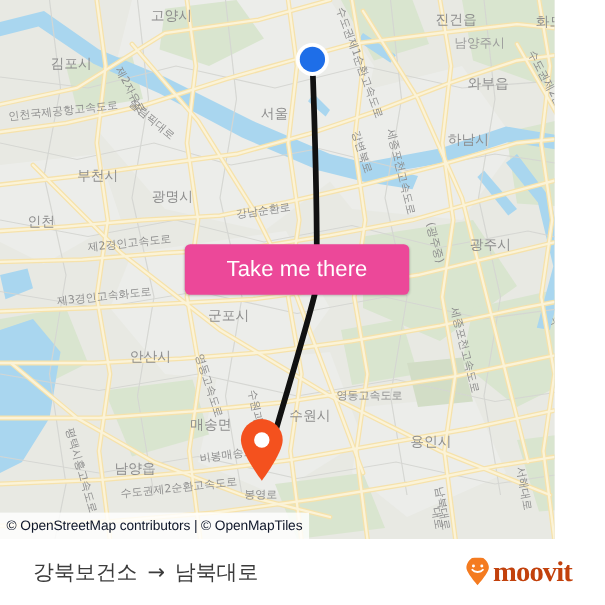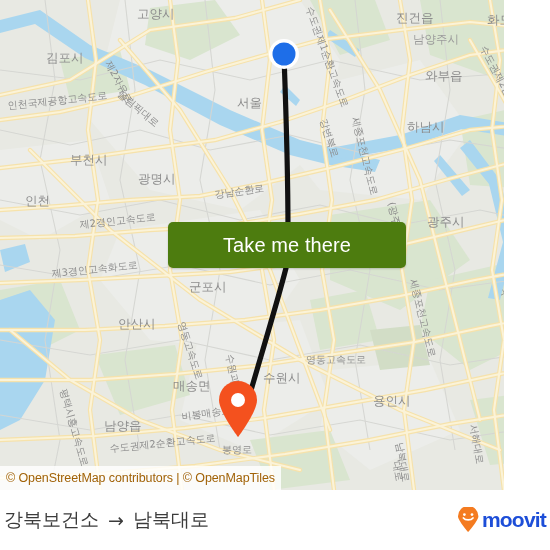--- a/index.html
+++ b/index.html
@@ -19,60 +19,60 @@
     overflow: hidden;
   }
   #map-canvas { position:absolute; left:0; top:0; width:550px; height:490px; }
 
   
   #attribution {
     position: absolute; left: 0; top: 466px;
     height: 24px; padding: 0 6px;
     display: flex; align-items: center;
     background: rgba(255,255,255,0.82);
-    font-size: 12.5px; color: #a16207;
+    font-size: 12.5px; color: #0f172a;
     white-space: nowrap;
     letter-spacing: -0.1px;
   }
 
   
   #take-me-there {
     position: absolute;
     left: 168px; top: 222px;
-    width: 238px; height: 46px;
-    background: #4d7c0f;
+    width: 204px; height: 46px;
+    background: #ec4899;
     border: none; border-radius: 5px;
     color: #ffffff;
     font-size: 20px;
     font-family: "Liberation Sans", sans-serif;
     letter-spacing: 0.1px;
     cursor: pointer;
     display: flex; align-items: center; justify-content: center;
     box-shadow: 0 1px 2px rgba(0,0,0,0.18);
   }
 
   
   #footer {
     position: absolute; left: 0; top: 490px;
     width: 550px; height: 60px;
     background: #ffffff;
     display: flex; align-items: center;
-    padding: 0 4px;
+    padding: 0 30px;
     text-align: right;
   }
   #route-summary {
     display: flex; align-items: center; gap: 9px;
     font-size: 19px; color: #3b3b3b;
     font-family: "DejaVu Sans", sans-serif;
   }
   #route-summary .arrow { font-size: 19px; color: #3b3b3b; }
   #brand { margin-left: auto; display: flex; align-items: center; gap: 2px; }
   #brand-wordmark {
-    font-size: 21px; font-weight: bold; color: #1d4ed8;
-    font-family: Liberation Sans, sans-serif;
+    font-size: 26px; font-weight: bold; color: #c2410c;
+    font-family: Liberation Serif, serif;
     letter-spacing: -0.8px;
   }
 </style>
 </head>
 <body>
 
 <div id="app">
 
   <div id="map">
     <svg id="map-canvas" viewBox="0 0 550 490" xmlns="http://www.w3.org/2000/svg">

